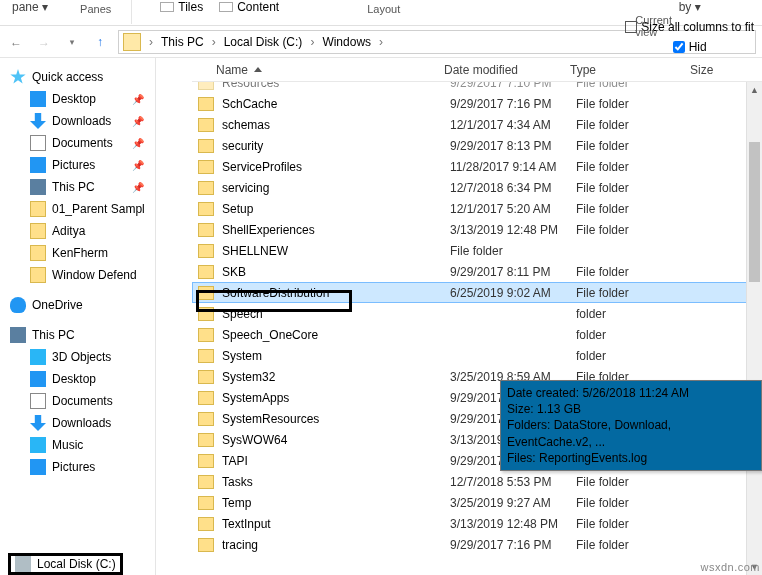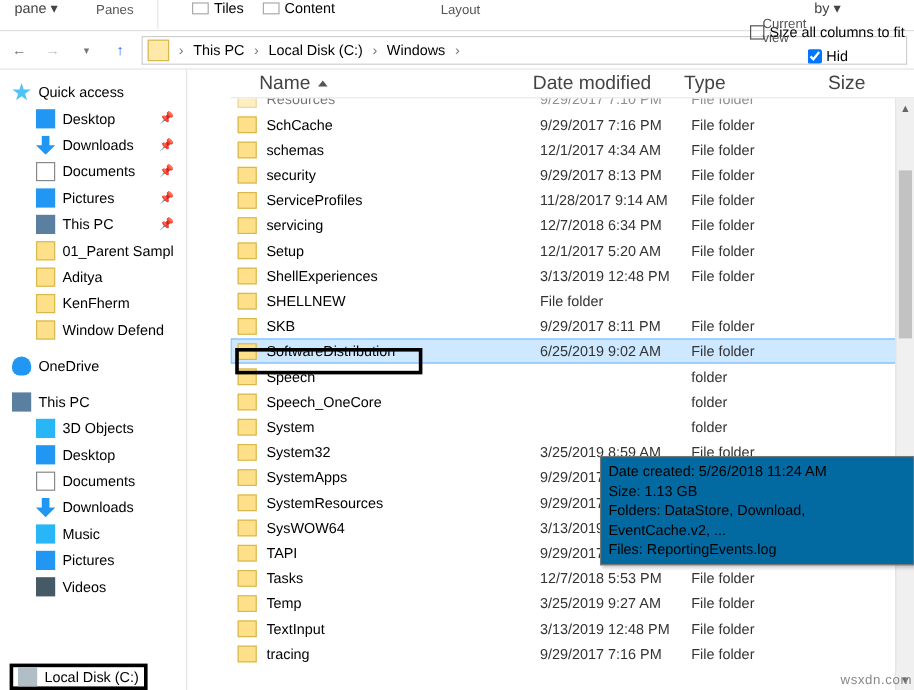--- a/index.html
+++ b/index.html
@@ -40,21 +40,21 @@
 .ico.music { background:#29b6f6;}
 .ico.video { background:#455a64;}
 .ico.disk { background:#b0bec5;}
 
 .file-area { flex:1; position:relative; overflow:hidden;}
 .headers { display:flex; height:24px; border-bottom:1px solid #e8e8e8; color:#444; align-items:center;}
 .col-name { width:252px; padding-left:24px;}
 .col-date { width:126px;}
 .col-type { width:120px;}
 .col-size { flex:1;}
-.hdr { font-size:16px; display:flex; align-items:center; height:100%; border-right:1px solid transparent;}
+.hdr { font-size:12px; display:flex; align-items:center; height:100%; border-right:1px solid transparent;}
 .hdr.sort::after { content:""; margin-left:6px; width:0; height:0; border-left:4px solid transparent; border-right:4px solid transparent; border-bottom:5px solid #555;}
 
 .rows { overflow:hidden;}
 .row { display:flex; align-items:center; height:21px; padding-left:6px;}
 .row .fico { width:16px; height:14px; background:#ffe08a; border:1px solid #d9b84e; margin-right:8px; flex:0 0 16px;}
 .row .rname { width:228px; overflow:hidden; white-space:nowrap;}
 .row .rdate { width:126px; color:#333;}
 .row .rtype { width:120px; color:#333;}
 .row.selected { background:#cde8ff; outline:1px solid #7abdff; outline-offset:-1px;}
 .row.selected .rname { }
@@ -198,24 +198,20 @@
         <span>Downloads</span>
       </div>
     <div class="tree-item level1">
         <span class="ico music"></span>
         <span>Music</span>
       </div>
     <div class="tree-item level1">
         <span class="ico pic"></span>
         <span>Pictures</span>
       </div>
-    <div class="tree-item level1">
-        <span class="ico video"></span>
-        <span>Videos</span>
-      </div>
   </div>
 
   <div class="file-area">
     <div class="headers">
       <div class="hdr col-name sort">Name</div>
       <div class="hdr col-date">Date modified</div>
       <div class="hdr col-type">Type</div>
       <div class="hdr col-size">Size</div>
     </div>
     <div class="rows" id="rows">

